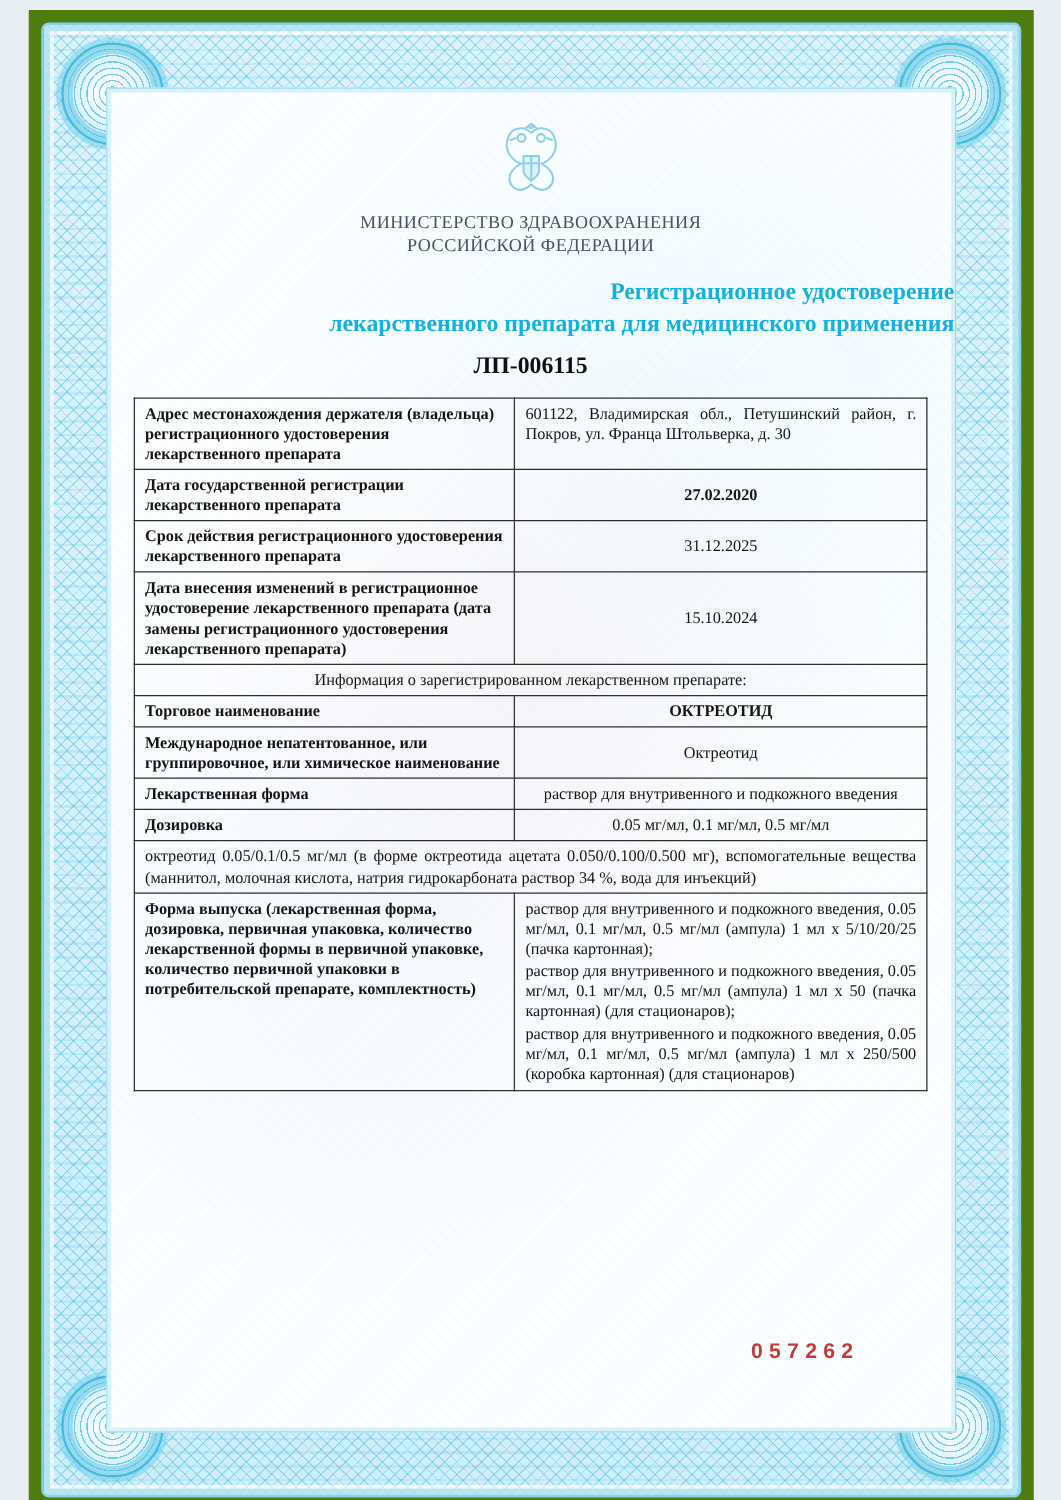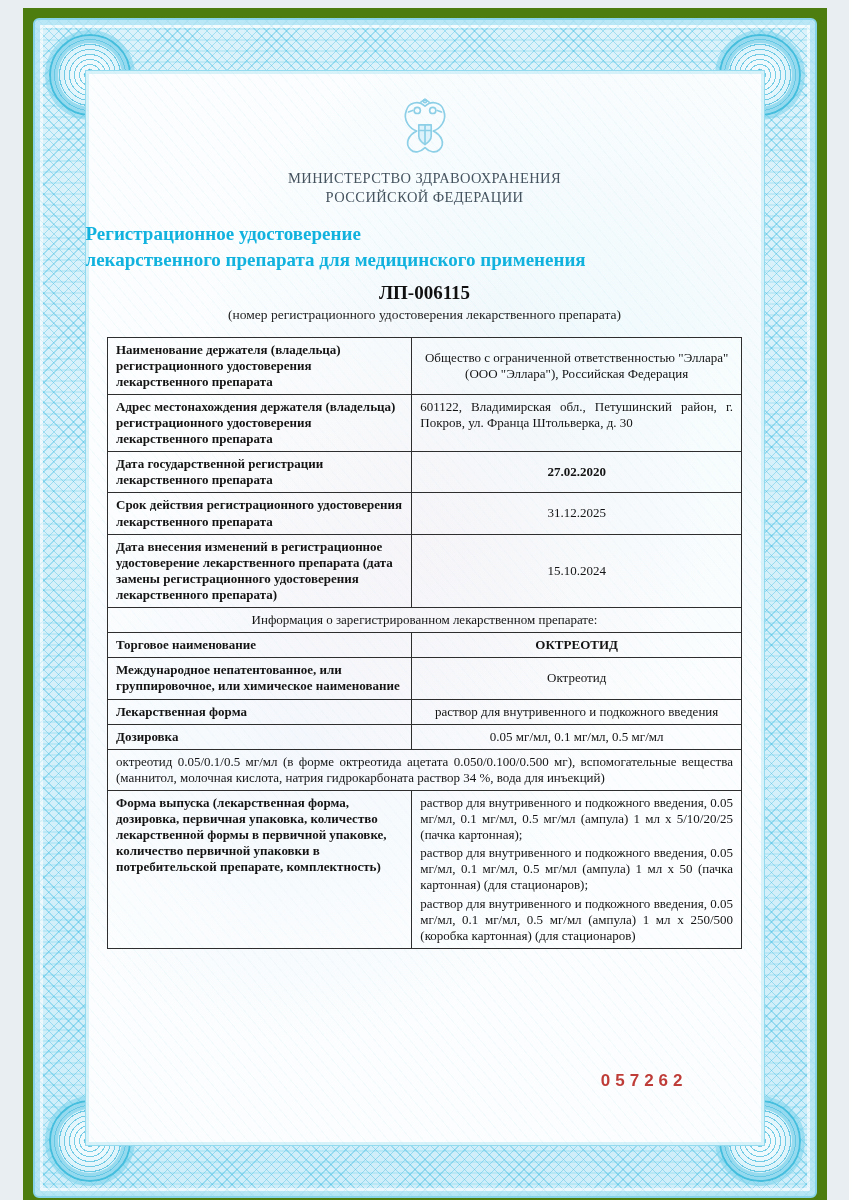--- a/index.html
+++ b/index.html
@@ -43,21 +43,21 @@
       radial-gradient(circle at 70% 28%, rgba(150,220,240,.12), rgba(0,0,0,0) 40%),
       repeating-linear-gradient(50deg, rgba(140,215,238,.07) 0 1px, rgba(0,0,0,0) 1px 9px),
       #fbfdfe;
     border:1px solid #94daee;
     box-shadow: inset 0 0 0 3px rgba(150,222,242,.35);
   }
   
   .emblem{width:52px;height:64px;margin:26px auto 0;display:block;}
   .ministry{margin-top:8px;text-align:center;color:#45535f;font-size:14.5px;
     line-height:1.32;letter-spacing:.4px;}
-  .title{margin-top:14px;text-align:left;color:#12b2de;font-weight:bold;
+  .title{margin-top:14px;text-align:right;color:#12b2de;font-weight:bold;
     font-size:19px;line-height:1.35;}
   .regnum{margin-top:9px;text-align:center;font-weight:bold;font-size:19px;color:#101010;}
   .regcap{margin-top:3px;text-align:center;font-size:13.5px;color:#222;}
   
   table.cert{
     width:635px;margin:14px auto 0;border-collapse:collapse;
     font-size:13px;line-height:1.24;color:#141414;
   }
   table.cert td{border:1.2px solid #2e2e2e;padding:4px 8px;background:rgba(255,255,255,.25);}
   td.lbl{width:48%;font-weight:bold;vertical-align:top;text-align:left;}
@@ -107,28 +107,23 @@
       <div>МИНИСТЕРСТВО ЗДРАВООХРАНЕНИЯ</div>
       <div>РОССИЙСКОЙ ФЕДЕРАЦИИ</div>
     </div>
 
     <div class="title">
       <div>Регистрационное удостоверение</div>
       <div>лекарственного препарата для медицинского применения</div>
     </div>
 
     <div class="regnum">ЛП-006115</div>
-    <div class="regcap">(номер регистрационного удостоверения лекарственного препарата)</div>
 
     <table class="cert">
       <tbody>
-        <tr>
-          <td class="lbl">Наименование держателя (владельца) регистрационного удостоверения лекарственного препарата</td>
-          <td class="val">Общество с ограниченной ответственностью "Эллара" (ООО "Эллара"), Российская Федерация</td>
-        </tr>
         <tr>
           <td class="lbl">Адрес местонахождения держателя (владельца) регистрационного удостоверения лекарственного препарата</td>
           <td class="val just">601122, Владимирская обл., Петушинский район, г. Покров, ул. Франца Штольверка, д. 30</td>
         </tr>
         <tr>
           <td class="lbl">Дата государственной регистрации лекарственного препарата</td>
           <td class="val bold">27.02.2020</td>
         </tr>
         <tr>
           <td class="lbl">Срок действия регистрационного удостоверения лекарственного препарата</td>

